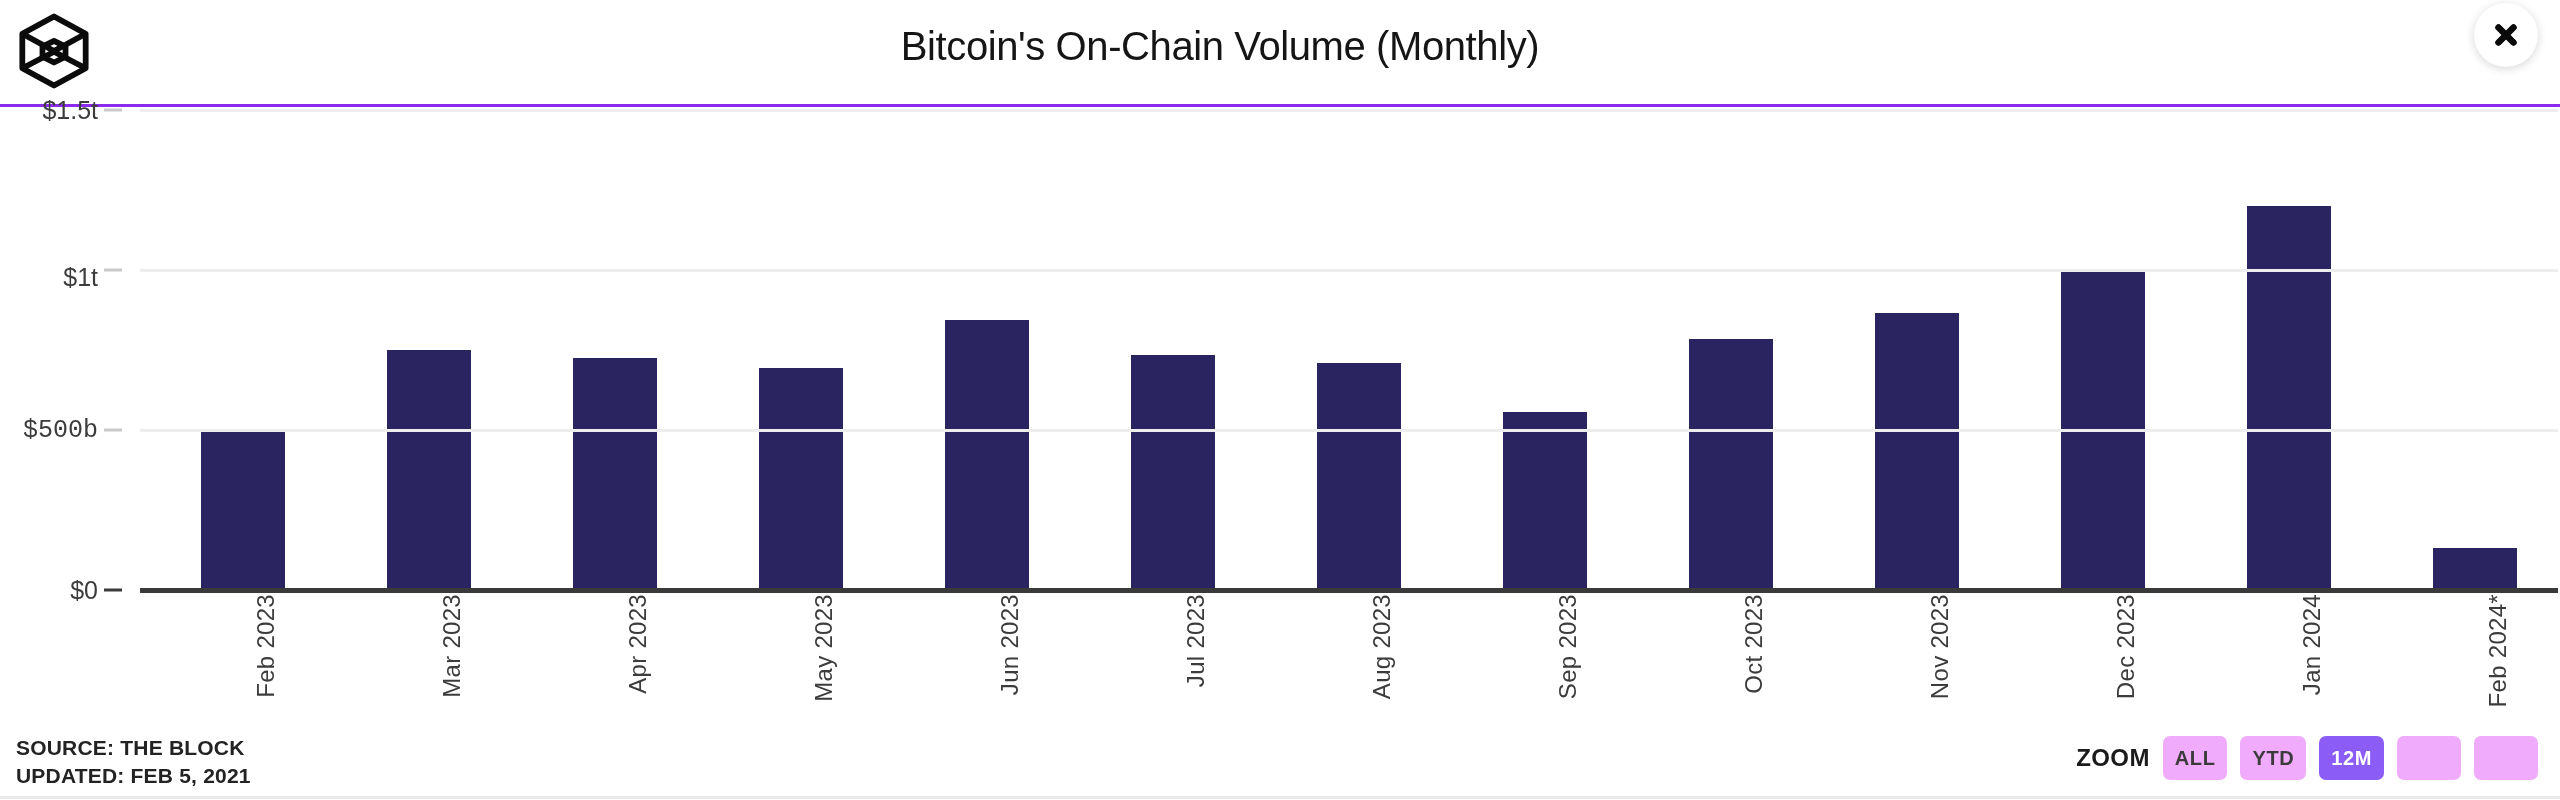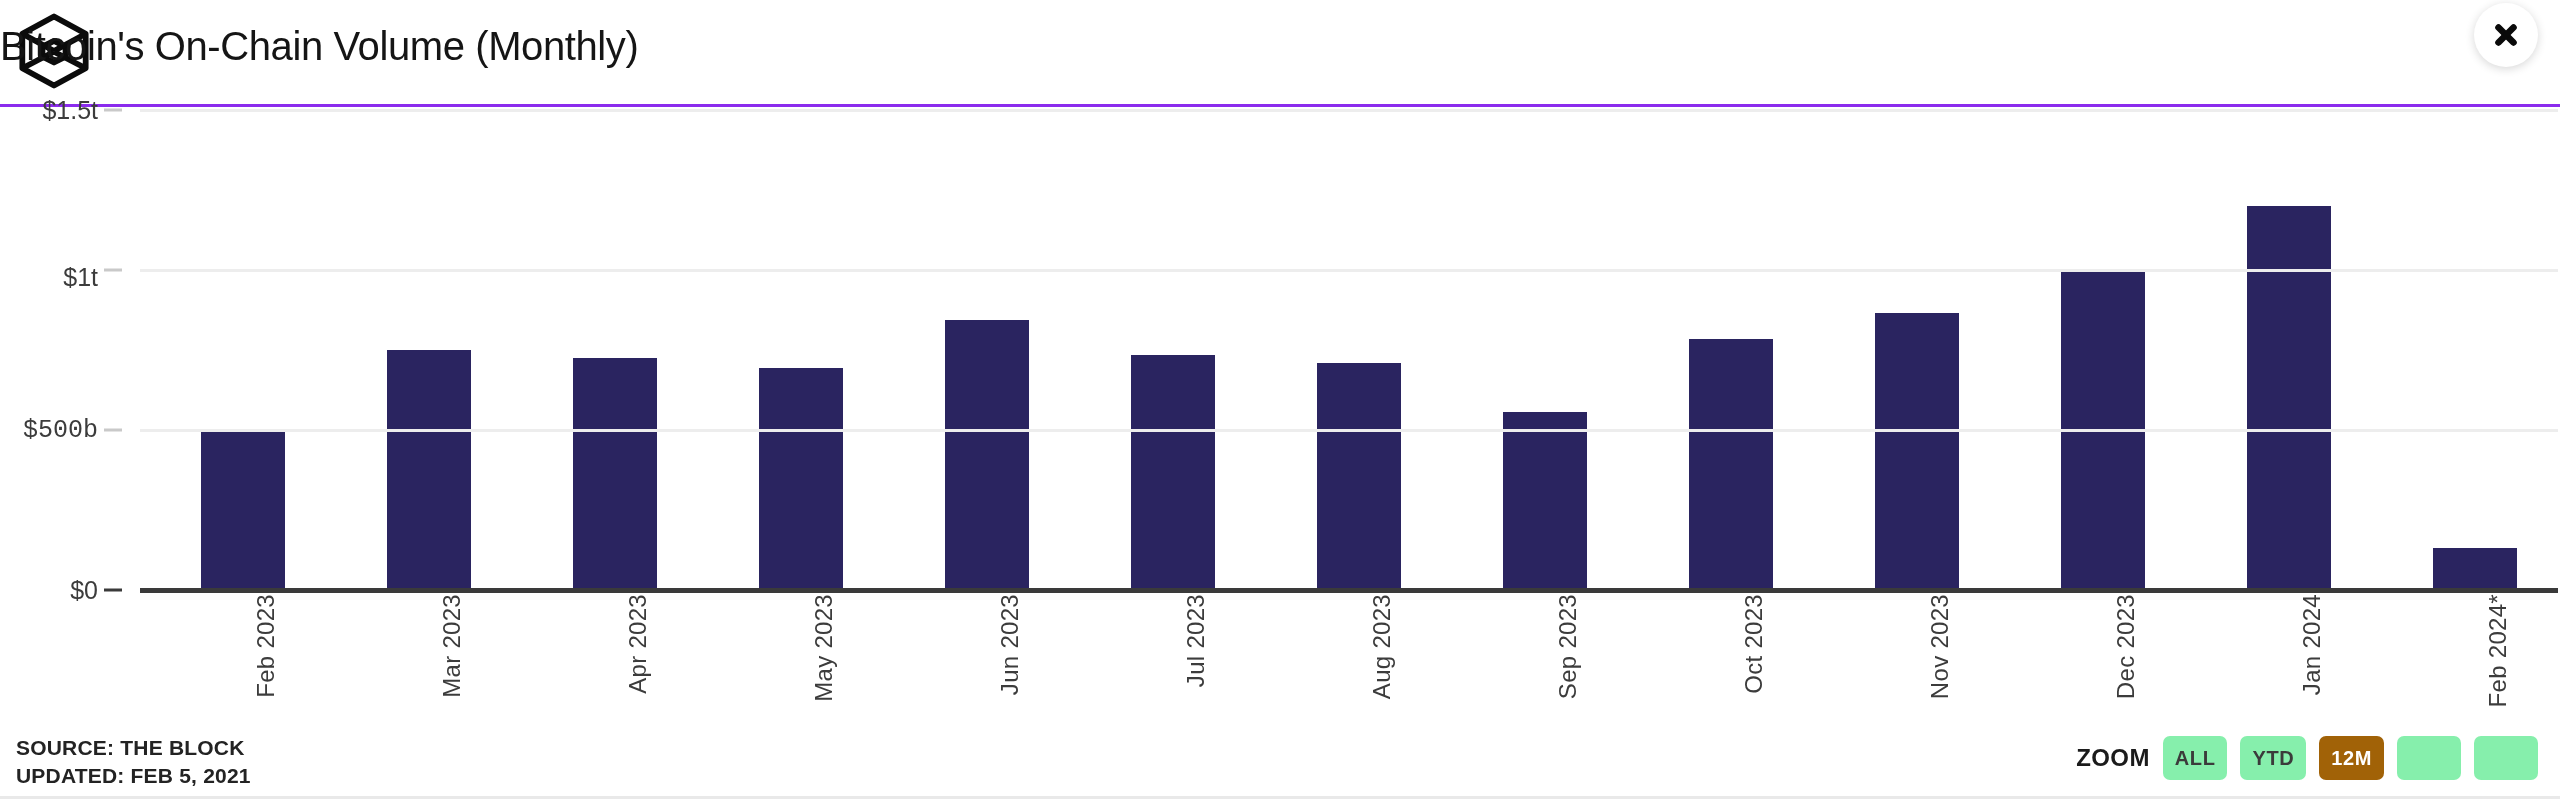--- a/index.html
+++ b/index.html
@@ -28,20 +28,21 @@
     left: 18px;
     top: 12px;
     width: 72px;
     height: 78px;
   }
   .chart-title {
     position: absolute;
     left: 0;
     right: 0;
     top: 24px;
+    text-align: center;
     font-size: 40px;
     font-weight: 400;
     letter-spacing: -0.4px;
     color: #151515;
     padding-right: 120px;
     box-sizing: border-box;
   }
   .close-btn {
     position: absolute;
     right: 22px;
@@ -177,35 +178,35 @@
   .zoom-label {
     font-size: 24px;
     font-weight: 700;
     color: #1b1b1b;
     letter-spacing: 0.4px;
   }
   .zoom-btn {
     min-width: 64px;
     height: 44px;
     border-radius: 7px;
-    background: #86efac;
+    background: #f0abfc;
     color: #3b3b3b;
     font-size: 20px;
     font-weight: 700;
     display: flex;
     align-items: center;
     justify-content: center;
     cursor: pointer;
     border: none;
     padding: 0 12px;
     box-sizing: border-box;
     letter-spacing: 0.6px;
   }
   .zoom-btn.active {
-    background: #a16207;
+    background: #8b5cf6;
     color: #ffffff;
   }
   .zoom-btn.blank { min-width: 64px; }
   .bottom-rule {
     position: absolute;
     left: 0;
     top: 796px;
     width: 2560px;
     height: 3px;
     background: #e9e9e9;

